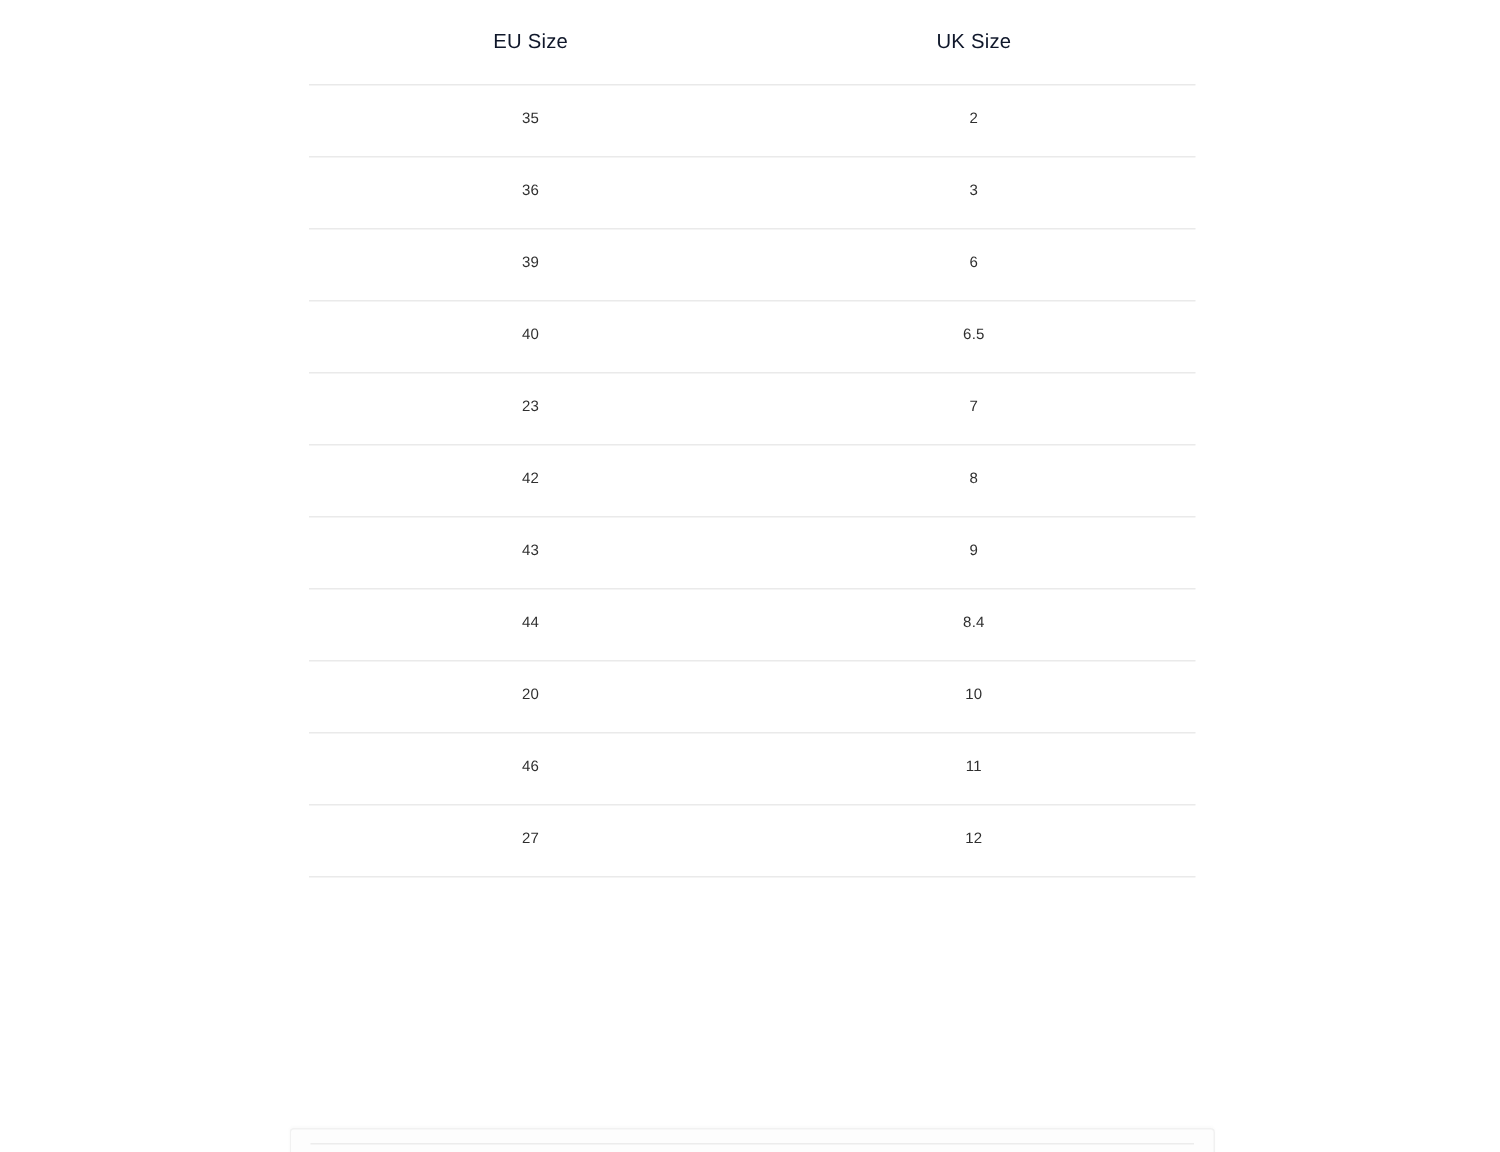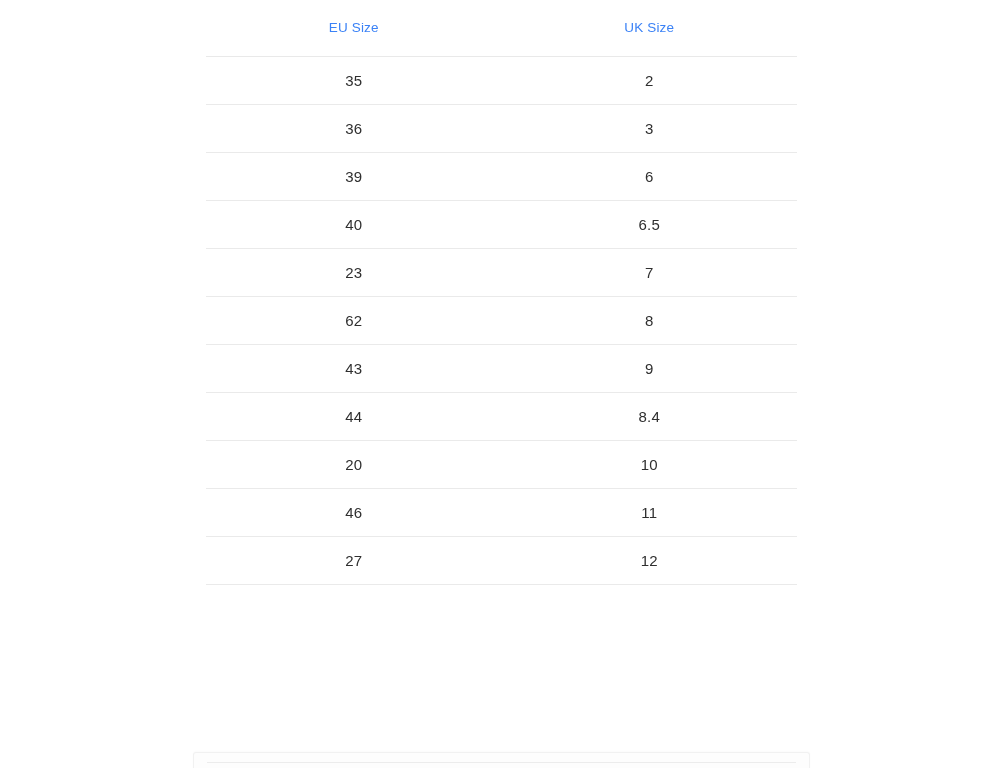--- a/index.html
+++ b/index.html
@@ -35,31 +35,31 @@
     border-collapse: collapse;
     table-layout: fixed;
   }
 
   table.size-table col.col-eu { width: 50%; }
   table.size-table col.col-uk { width: 50%; }
 
   table.size-table thead th {
     font-weight: 400;
     font-size: 13.5px;
-    color: #3b82f6;
+    color: #0f172a;
     letter-spacing: 0.15px;
     padding: 0;
     height: 56px;
     vertical-align: middle;
     border-bottom: 1px solid #e9e9e9;
   }
 
   table.size-table tbody td {
     font-weight: 400;
-    font-size: 15px;
+    font-size: 10px;
     color: #2f2f2f;
     letter-spacing: 0.15px;
     text-align: center;
     padding: 0;
     height: 48px;
     vertical-align: middle;
     border-bottom: 1px solid #eaeaea;
   }
 
   table.size-table tbody tr:last-child td {
@@ -152,21 +152,21 @@
           <tr>
             <td>
               <span class="cell-inner">23</span>
             </td>
             <td>
               <span class="cell-inner">7</span>
             </td>
           </tr>
           <tr>
             <td>
-              <span class="cell-inner">62</span>
+              <span class="cell-inner">42</span>
             </td>
             <td>
               <span class="cell-inner">8</span>
             </td>
           </tr>
           <tr>
             <td>
               <span class="cell-inner">43</span>
             </td>
             <td>

